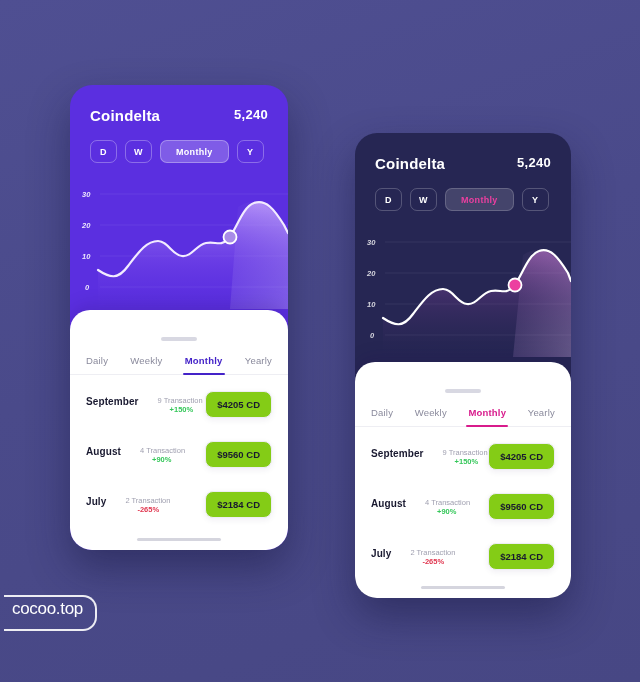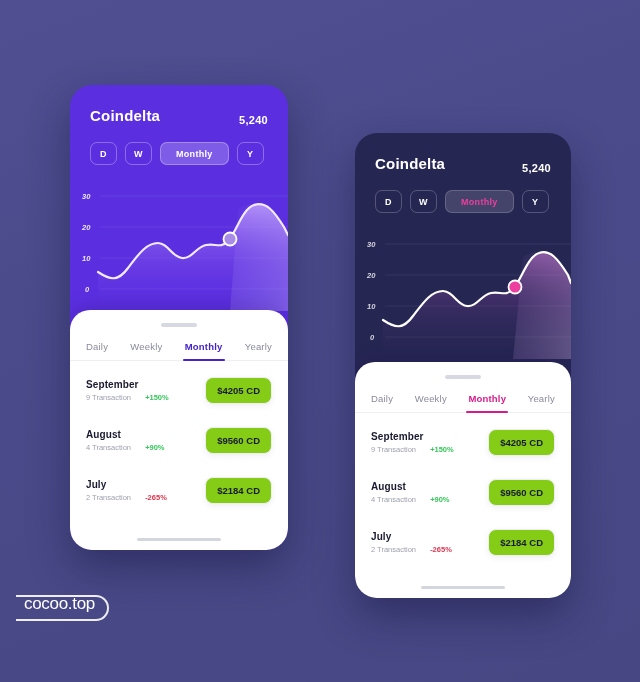--- a/index.html
+++ b/index.html
@@ -50,25 +50,24 @@
     justify-content: space-between;
     padding: 22px 20px 0 20px;
   }
   .brand {
     font-size: 15px;
     font-weight: bold;
     color: #ffffff;
     letter-spacing: .2px;
   }
   .balance {
-    font-size: 11px;
+    font-size: 13px;
     font-weight: bold;
     color: #ffffff;
     letter-spacing: .3px;
-    margin-top: 7px;
   }
 
   
   .ranges {
     display: flex;
     align-items: center;
     gap: 8px;
     padding: 16px 20px 0 20px;
   }
   .pill {
@@ -122,21 +121,21 @@
   .gridline { stroke: rgba(255,255,255,0.07); stroke-width: 1; }
 
   
   .sheet {
     position: absolute;
     left: 0;
     right: 0;
     bottom: 0;
     background: #ffffff;
     border-radius: 20px 20px 20px 20px;
-    padding: 10px 0 0 0;
+    padding: 24px 0 0 0;
     box-shadow: 0 -4px 18px rgba(30, 10, 80, 0.18);
   }
   .light .sheet { height: 240px; }
   .dark .sheet  { height: 236px; }
 
   .grabber {
     width: 36px;
     height: 4px;
     border-radius: 3px;
     background: #d8d8e2;
@@ -171,21 +170,21 @@
   .light .tab.active::after { background: #4423c8; }
   .dark  .tab.active::after { background: #d81b8c; }
 
   .rows { padding: 4px 16px 0 16px; }
   .row {
     display: flex;
     align-items: center;
     justify-content: space-between;
     padding: 12px 0 11px 0;
   }
-  .row-left { display: flex; flex-direction: column; gap: 3px; }
+  .row-left { display: flex; flex-direction: row; gap: 19px; }
   .month {
     font-size: 10px;
     font-weight: bold;
     color: #191930;
     letter-spacing: .1px;
   }
   .meta { font-size: 7.5px; color: #a0a0b0; }
   .meta .pct { font-weight: bold; margin-left: 12px; }
   .pct.up { color: #35c75a; }
   .pct.down { color: #e0364f; }
@@ -209,25 +208,25 @@
     bottom: 9px;
     width: 84px;
     height: 3px;
     border-radius: 3px;
     background: #d5d5de;
   }
 
   
   .wm-cocoo {
     position: absolute;
-    left: 16px;
+    left: 4px;
     top: 595px;
     display: flex;
     align-items: center;
-    height: 26px;
+    height: 36px;
     padding: 0 12px 8px 8px;
     border: 2px solid rgba(255,255,255,0.9);
     border-left: none;
     border-radius: 0 14px 14px 0;
     color: #ffffff;
     font-size: 17px;
     letter-spacing: -.3px;
   }
   .wm-toutiao {
     position: absolute;

